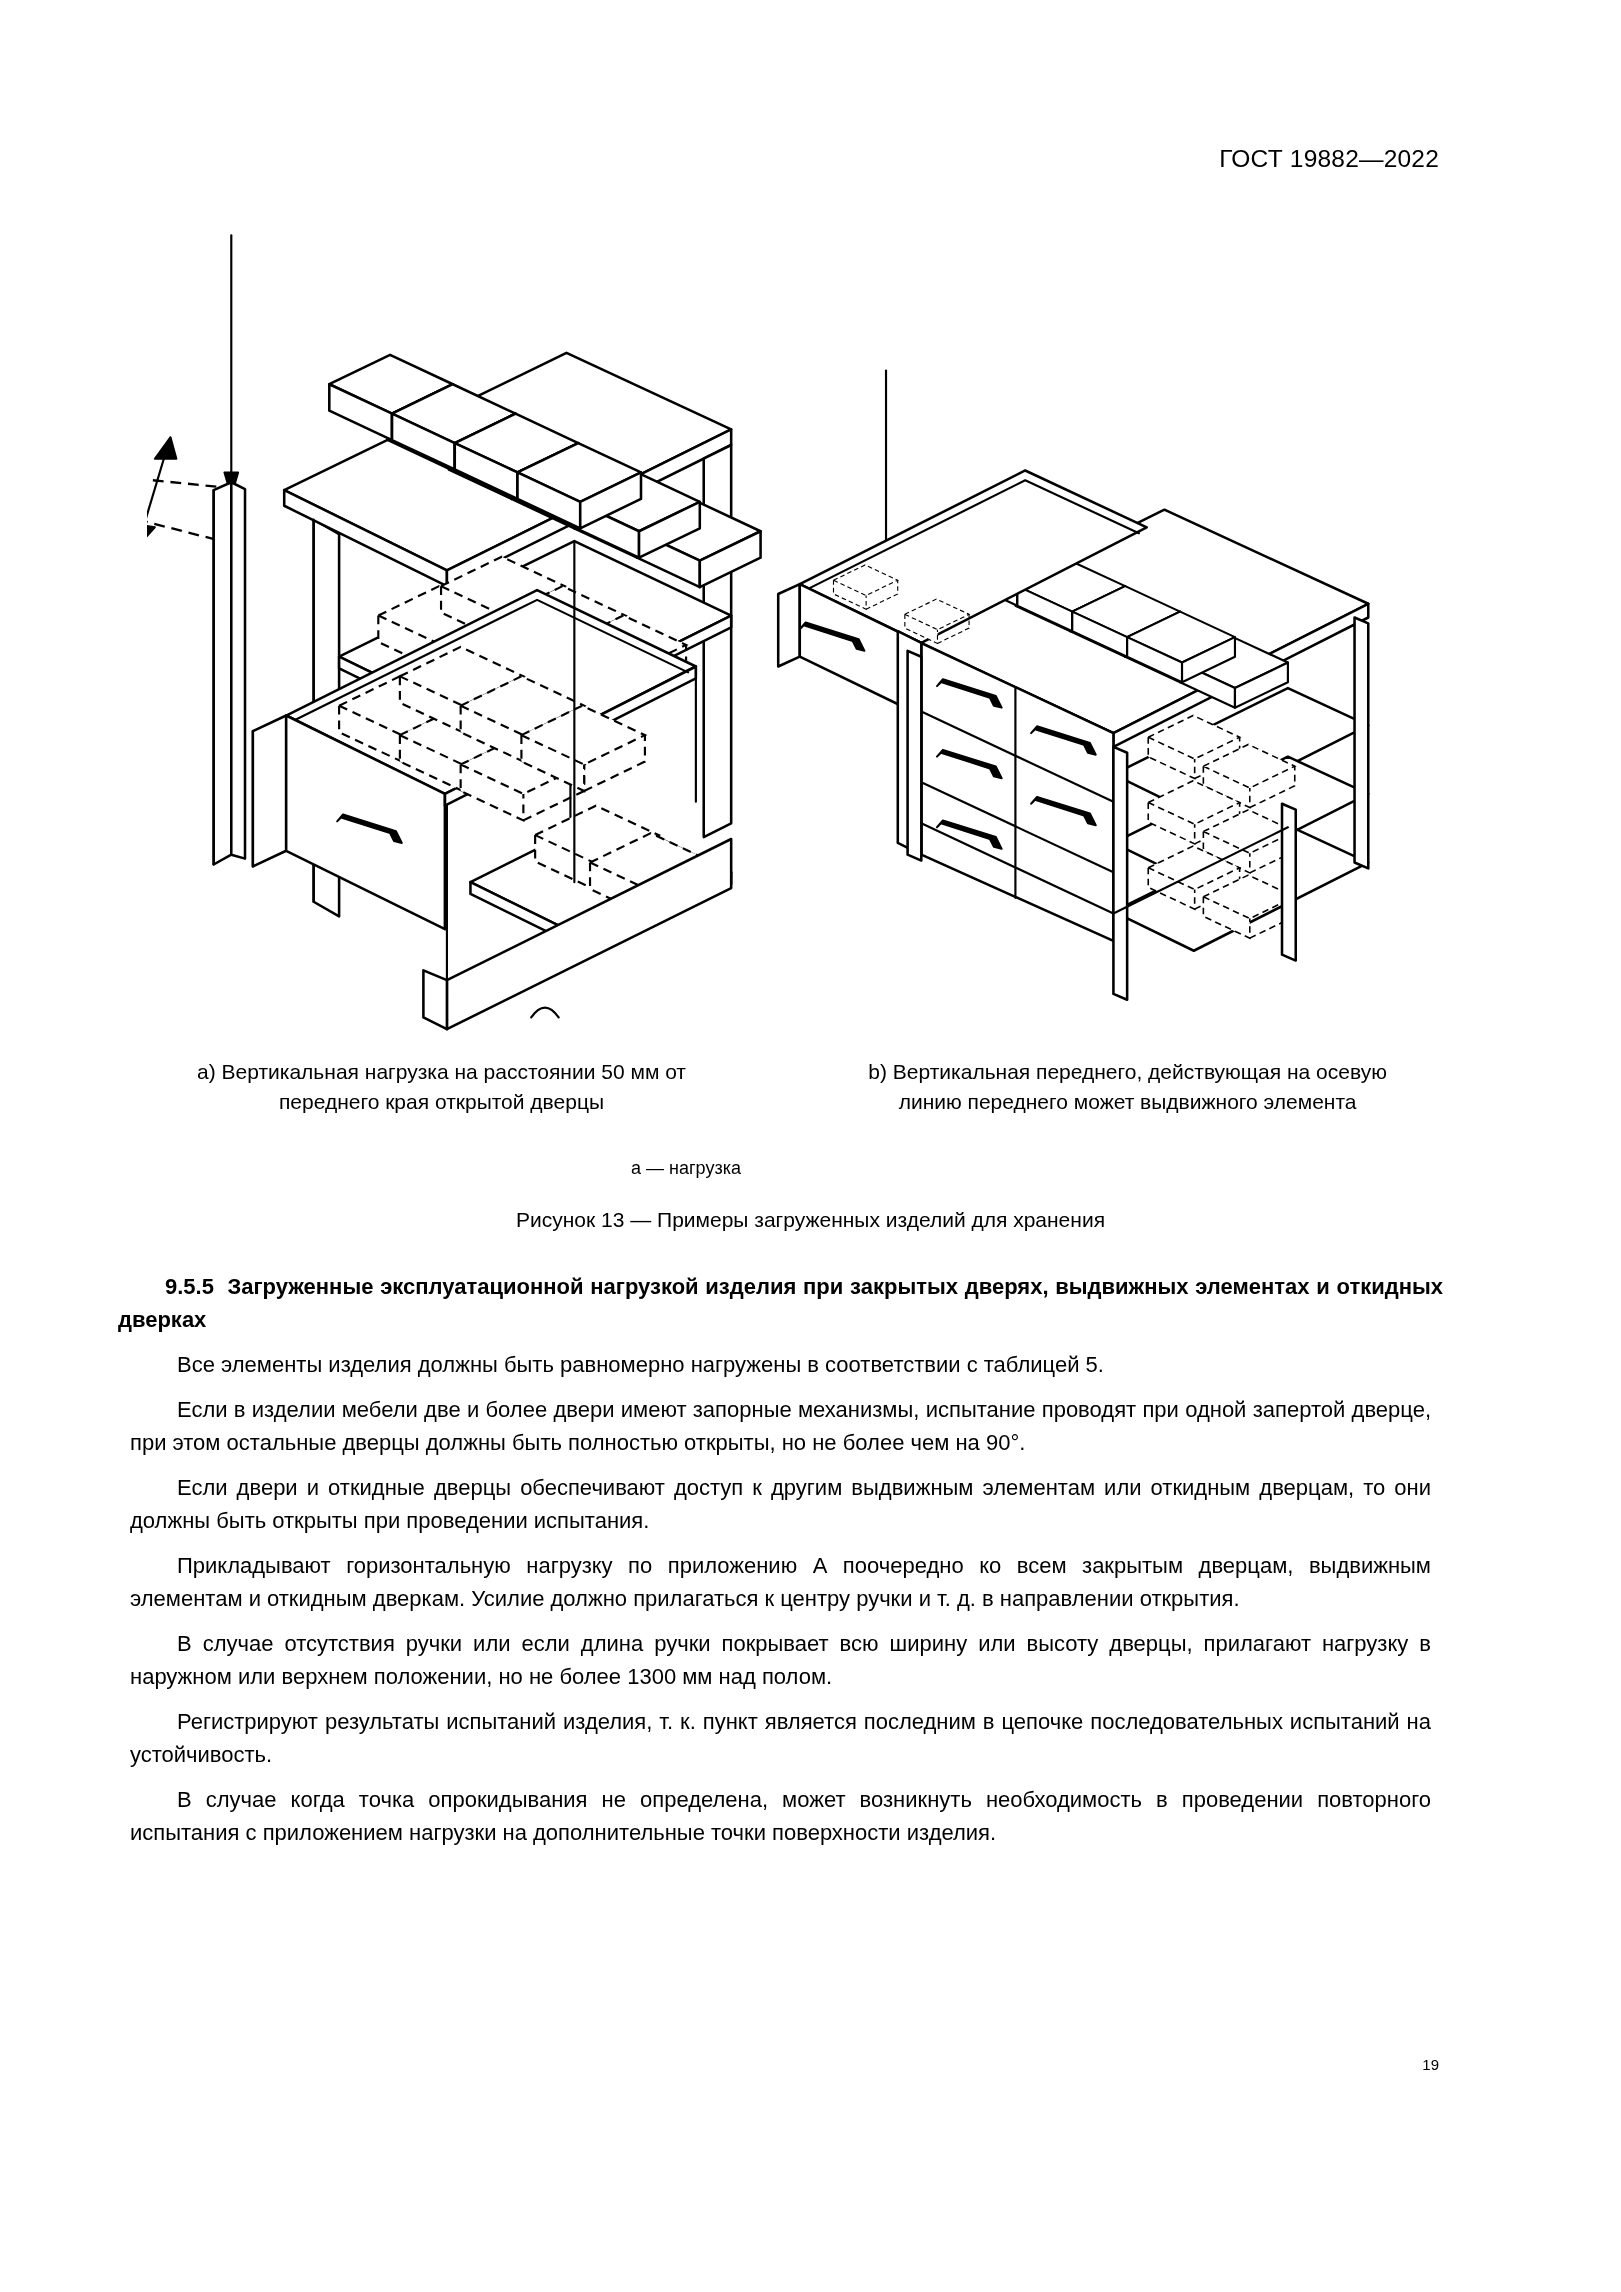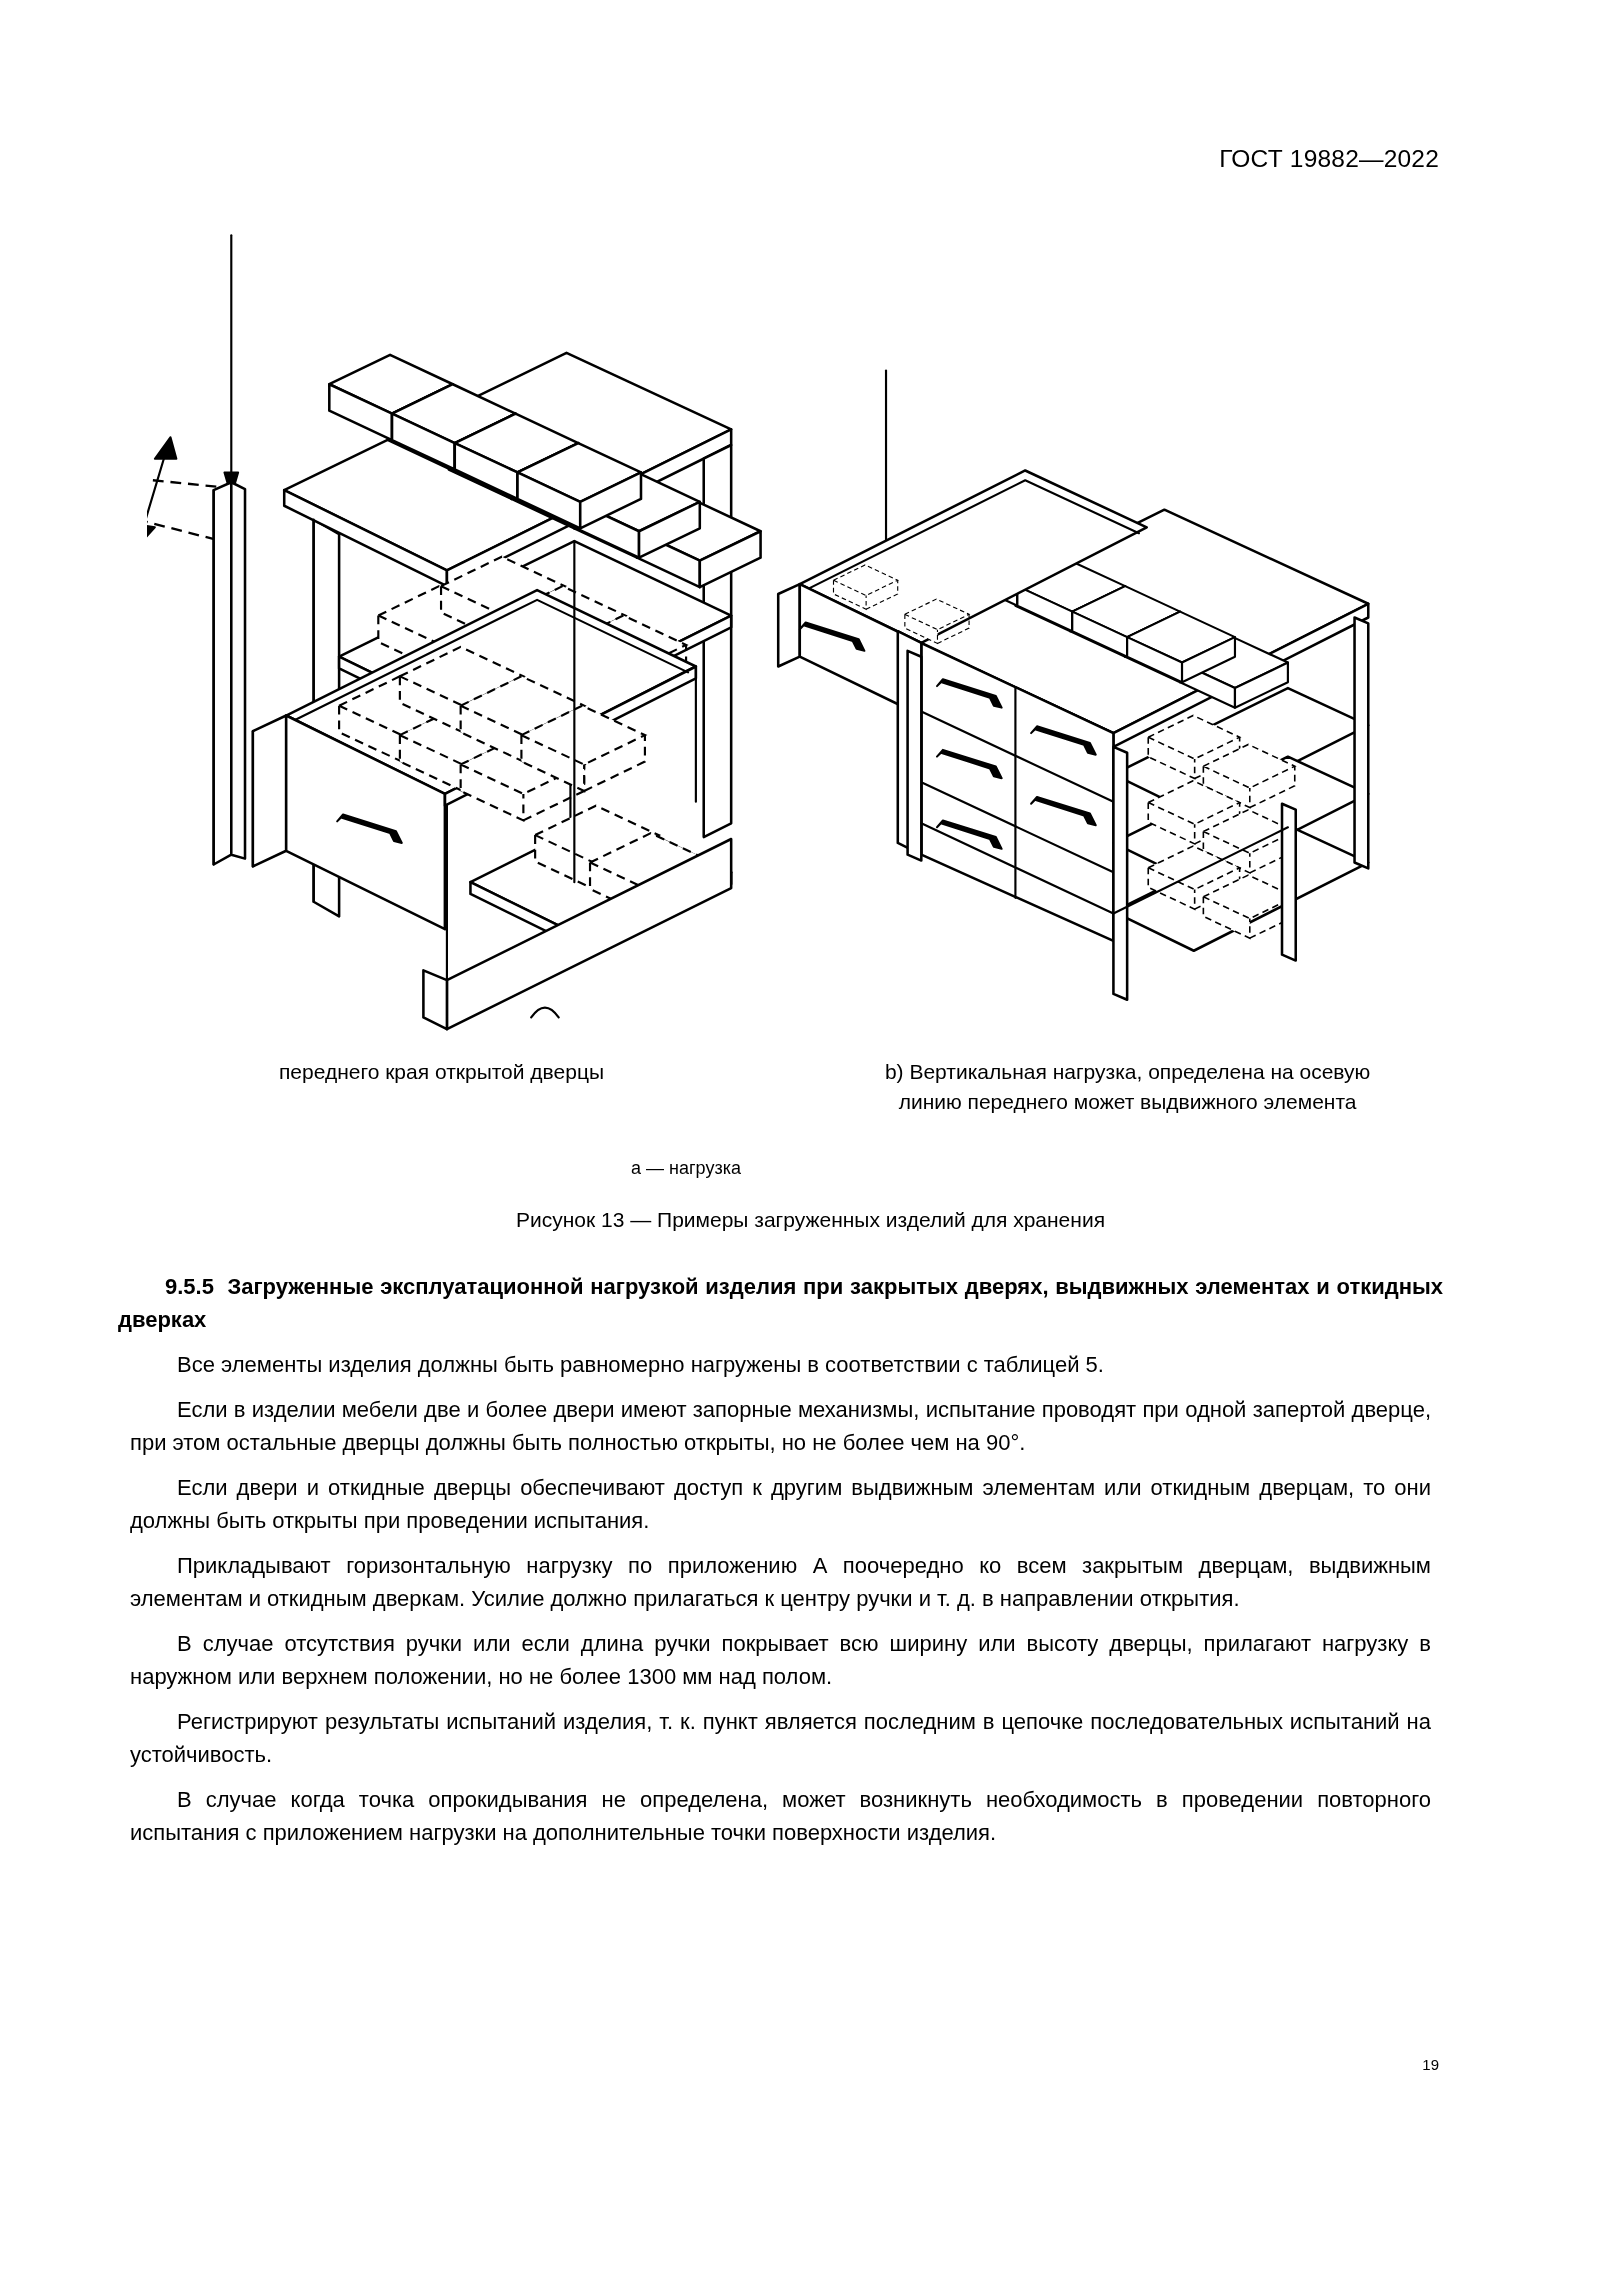--- a/index.html
+++ b/index.html
@@ -358,26 +358,30 @@
 
           <polyline class="ln2" points="100,520 296,612"></polyline>
           <polyline class="ln2" points="296,612 474,524"></polyline>
         </g>
       </g>
     </svg>
   </div>
 
   <div class="fig-captions">
     <div class="fig-caption left">
+      <span class="lbl-line">
+        <span>a)</span>
+        <span>Вертикальная нагрузка на расстоянии 50 мм от</span>
+      </span>
       <span class="lbl-line">переднего края открытой дверцы</span>
     </div>
     <div class="fig-caption right">
       <span class="lbl-line">
         <span>b)</span>
-        <span>Вертикальная нагрузка, определена на осевую</span>
+        <span>Вертикальная переднего, действующая на осевую</span>
       </span>
       <span class="lbl-line">линию переднего может выдвижного элемента</span>
     </div>
   </div>
 
   <div class="fig-legend">a — нагрузка</div>
 
   <div class="fig-title">Рисунок 13 — Примеры загруженных изделий для хранения</div>
 
   <div class="body-text">

